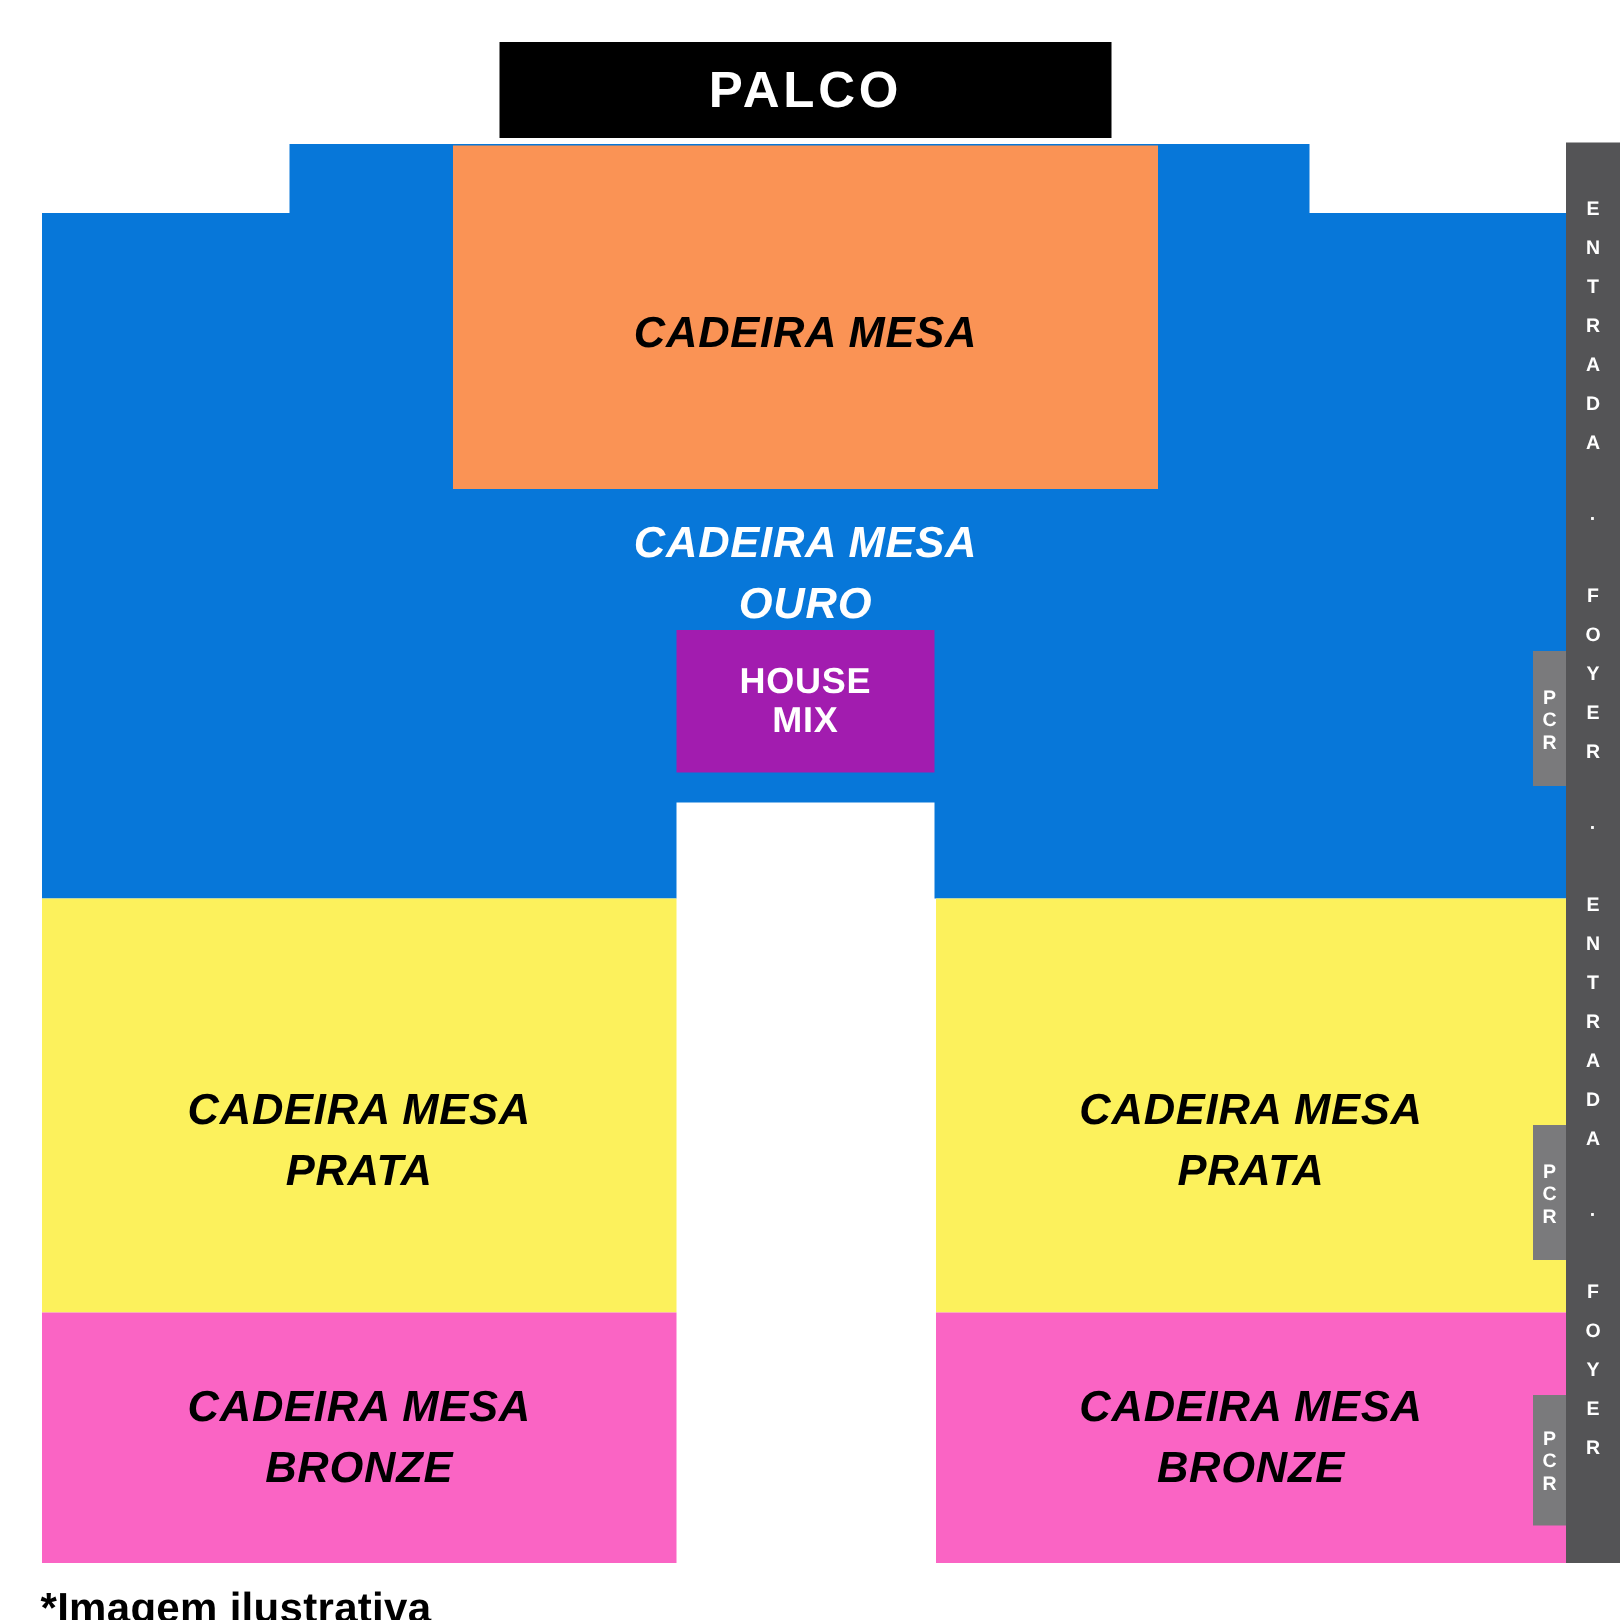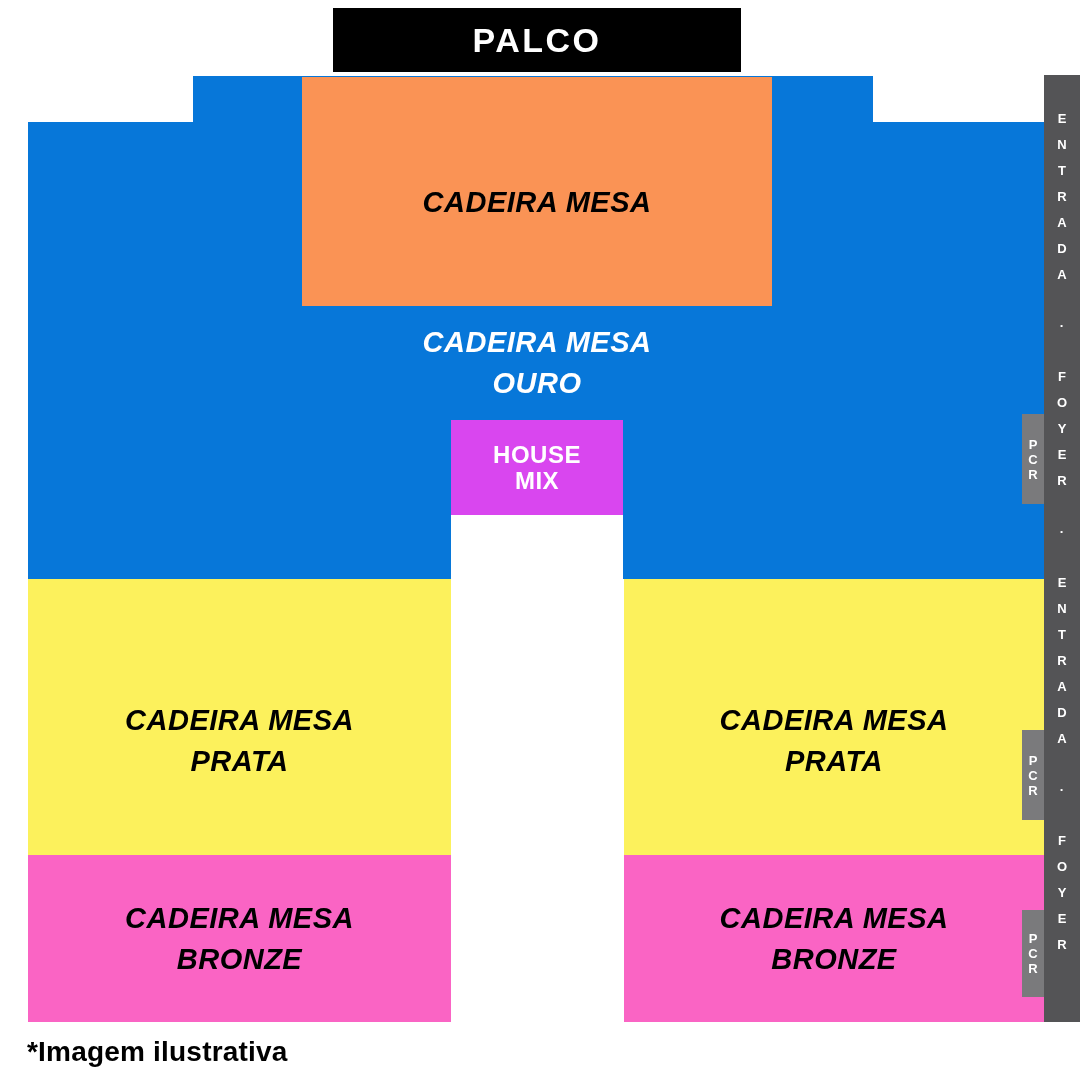--- a/index.html
+++ b/index.html
@@ -1,36 +1,36 @@
 <!DOCTYPE html>
 <html><head>
 <meta charset="utf-8">
 <style>
   html,body{margin:0;padding:0;background:#fff;}
   #canvas{
     position:relative;width:1080px;height:1080px;background:#ffffff;overflow:hidden;
     font-family:"Liberation Sans",sans-serif;
   }
-  .abs{position:absolute;box-sizing:border-box;}
+  .abs{position:absolute;box-sizing:border-box;margin-top:20px;}
   
   #stage{left:333px;top:8px;width:408px;height:64px;background:#000;
     display:flex;align-items:center;justify-content:center;}
   #stage .stage-label{color:#fff;font-size:34px;font-weight:800;letter-spacing:2.5px;}
   
   .blue{background:#0777d9;}
   #blue-step{left:193px;top:76px;width:680px;height:47px;}
   #blue-main{left:28px;top:122px;width:1016px;height:457px;}
   
   .section-label{color:#000;font-size:29px;font-weight:700;letter-spacing:.5px;
     line-height:41px;text-align:center;font-style:italic;}
   .section{display:flex;align-items:center;justify-content:center;}
   #sec-diamante{left:302px;top:77px;width:470px;height:229px;background:#fa9355;padding-top:22px;}
   #ouro-zone{left:302px;top:306px;width:470px;height:114px;display:flex;align-items:center;justify-content:center;}
   #ouro-zone .section-label{color:#fff;}
-  #house-mix{left:451px;top:420px;width:172px;height:95px;background:#d946ef;
+  #house-mix{left:451px;top:400px;width:172px;height:95px;background:#a21caf;
     display:flex;align-items:center;justify-content:center;}
   #house-mix .hm-label{color:#fff;font-size:24px;font-weight:700;line-height:26px;
     letter-spacing:.5px;text-align:center;}
   #aisle{left:451px;top:515px;width:172px;height:65px;background:#fff;}
   .yellow{background:#fcf15c;}
   .pink{background:#fa64c4;}
   #prata-left{left:28px;top:579px;width:423px;height:276px;padding-top:48px;}
   #prata-right{left:624px;top:579px;width:420px;height:276px;padding-top:48px;}
   #bronze-left{left:28px;top:855px;width:423px;height:167px;}
   #bronze-right{left:624px;top:855px;width:420px;height:167px;}

